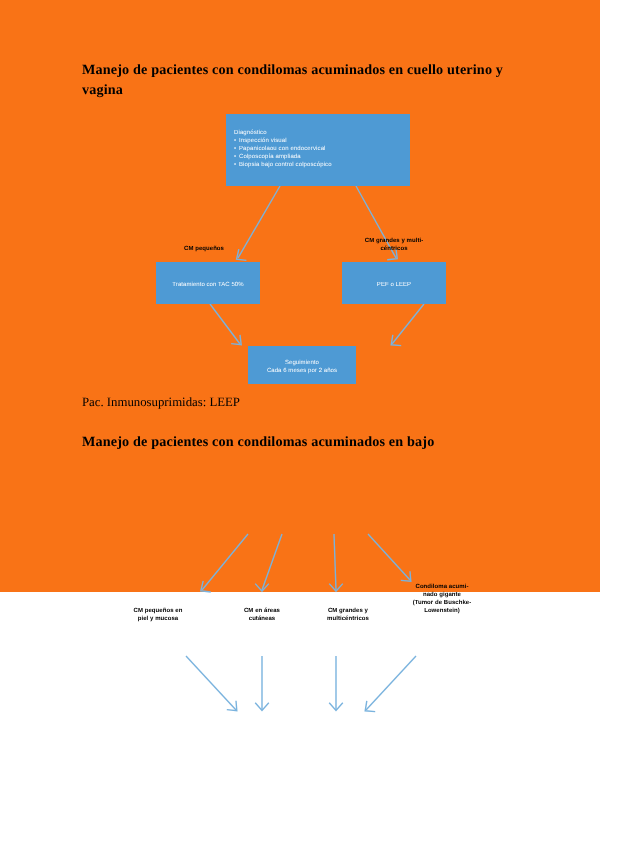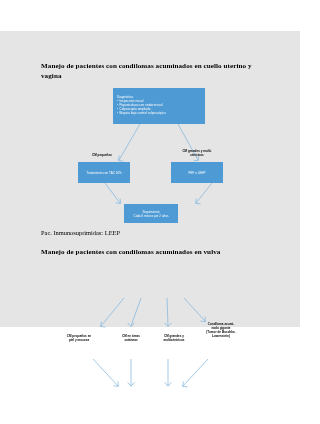--- a/index.html
+++ b/index.html
@@ -14,22 +14,21 @@
     position: relative;
     overflow: hidden;
     font-family: "Liberation Serif", serif;
     color: #000000;
   }
   .page {
     position: absolute;
     left: 0; top: 0;
     width: 300px;
     height: 296px;
-    background: #e5e5e5;
-    margin-top: 31px;
+    background: #f97316;
   }
   .section {
     position: absolute;
     left: 0;
     width: 300px;
   }
   #section-cervix { top: 0; height: 212px; }
   #section-vulva  { top: 212px; height: 212px; }
 
   .doc-heading {
@@ -204,21 +203,21 @@
         <span class="line">Cada 6 meses por 2 años</span>
       </div>
 
     </div>
 
     <div class="note-line">Pac. Inmunosuprimidas: LEEP</div>
   </div>
 
   <div class="section" id="section-vulva">
 
-    <div class="doc-heading" id="heading-vulva" style="left:41px; top:5px; width:230px;">Manejo de pacientes con condilomas acuminados en vulva</div>
+    <div class="doc-heading" id="heading-vulva" style="left:41px; top:5px; width:230px;">Manejo de pacientes con condilomas acuminados en bajo</div>
 
     <div class="flow">
 
       <svg class="arrows" viewBox="0 0 300 212">
 
         <line class="arrow-line" x1="124" y1="55" x2="101" y2="83" stroke="#7ab3de"></line>
         <polyline class="arrow-head" points="101.6,78.4 100.4,83.4 105.4,84.0" stroke="#7ab3de"></polyline>
 
         <line class="arrow-line" x1="141" y1="55" x2="131" y2="83" stroke="#7ab3de"></line>
         <polyline class="arrow-head" points="127.6,79.8 131.0,83.6 134.4,79.8" stroke="#7ab3de"></polyline>

